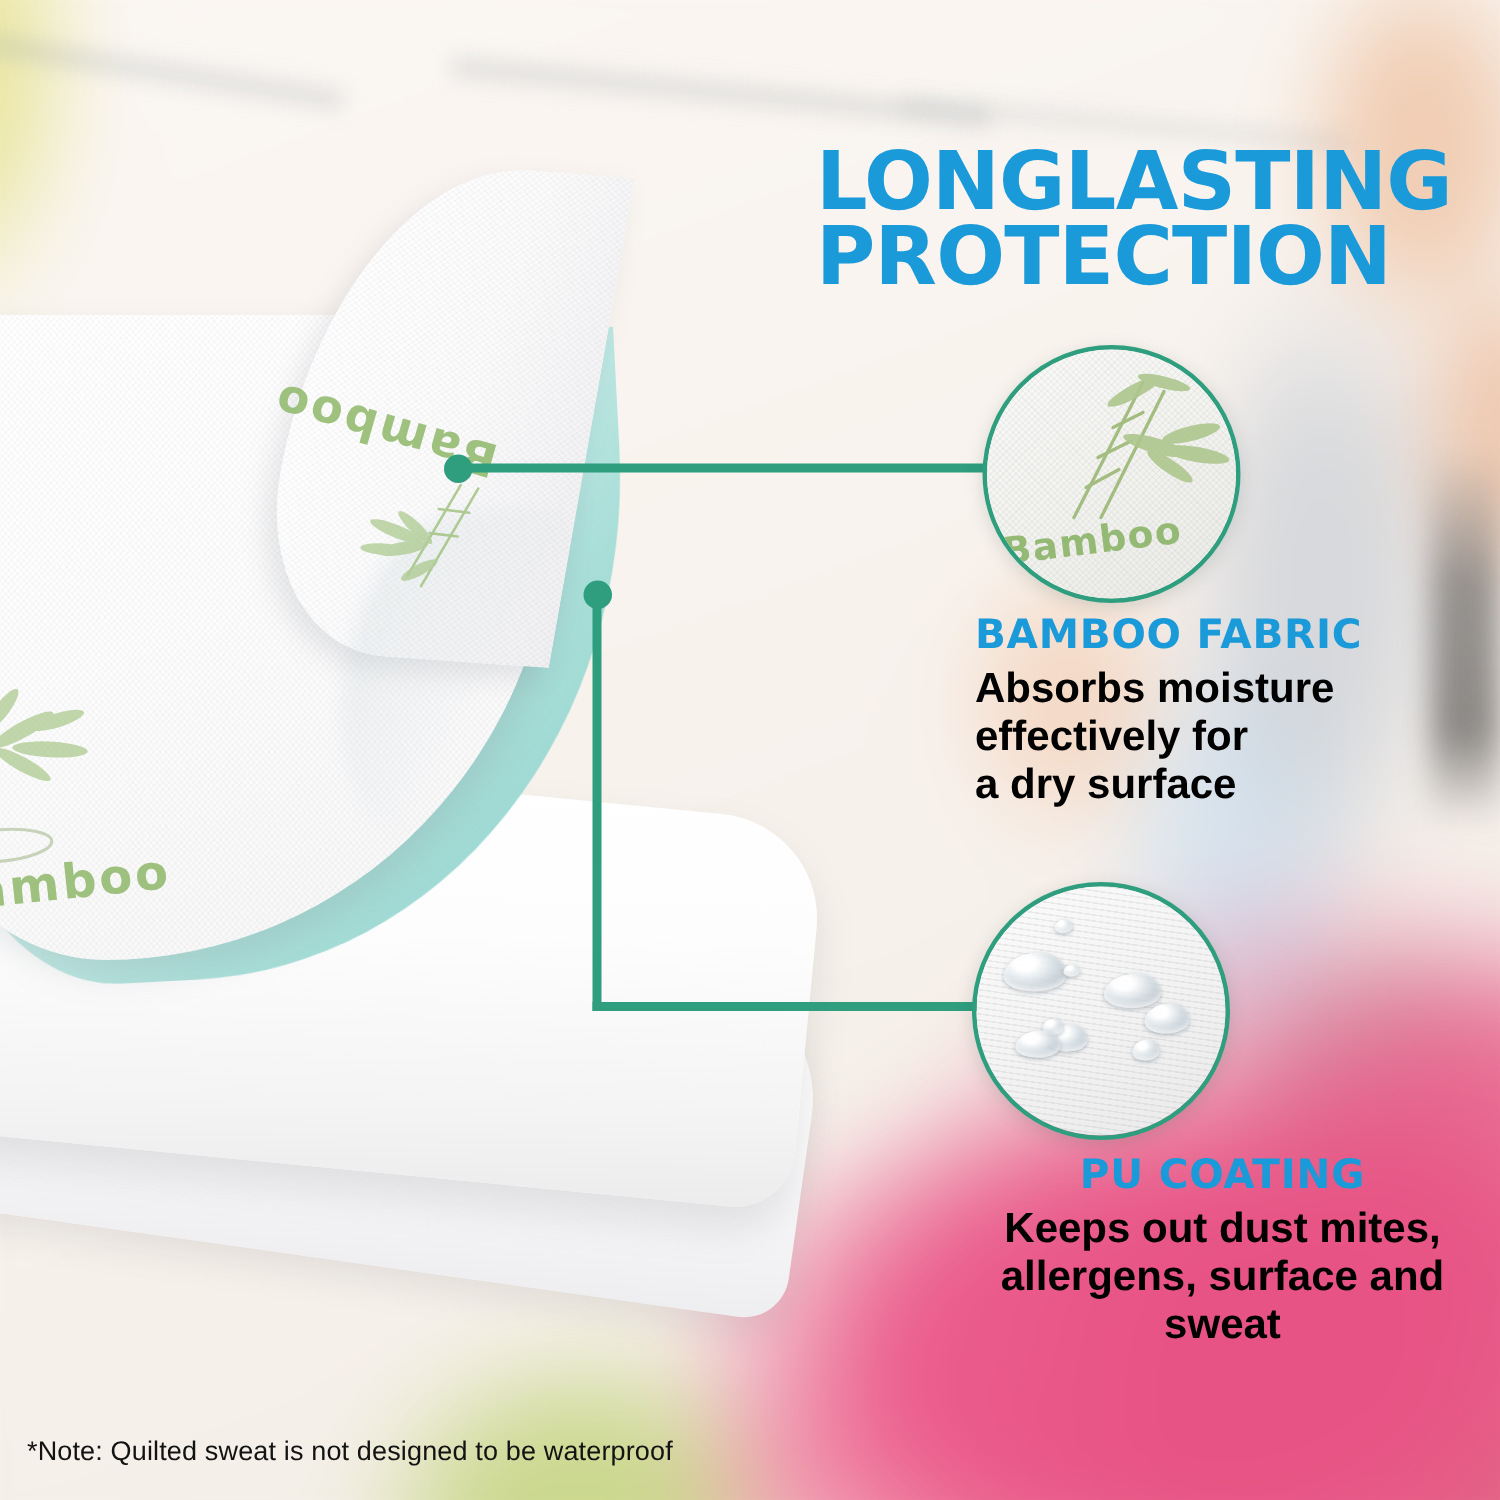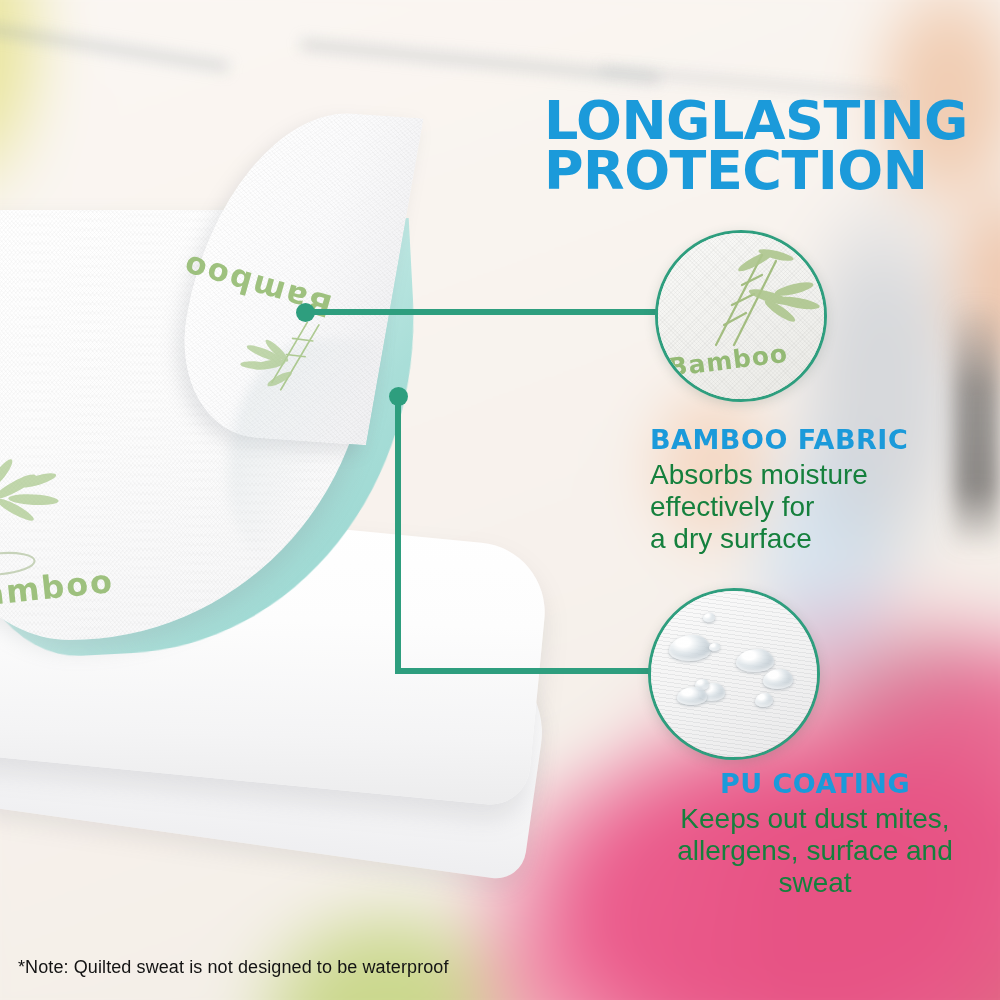--- a/index.html
+++ b/index.html
@@ -225,27 +225,27 @@
     font-family: "DejaVu Sans", sans-serif;
     font-weight: 700;
     font-size: 27px;
     letter-spacing: 0.5px;
     color: #1b9ada;
     text-transform: uppercase;
     margin-bottom: 4px;
   }
   .feature-body {
     font-family: "Liberation Sans", sans-serif;
-    font-weight: 400;
+    font-weight: 700;
     font-size: 28px;
     line-height: 1.14;
-    color: #15803d;
+    color: #000000;
     white-space: pre-line;
   }
-  .feature-bamboo { left: 650px; top: 424px; }
+  .feature-bamboo { left: 650px; top: 408px; }
   .feature-pu     { left: 650px; top: 768px; text-align: center; }
 
   
   .footnote {
     position: absolute;
     left: 18px; bottom: 22px;
     font-family: "Liberation Sans", sans-serif;
     font-size: 18px;
     color: #131313;
     letter-spacing: 0.1px;

